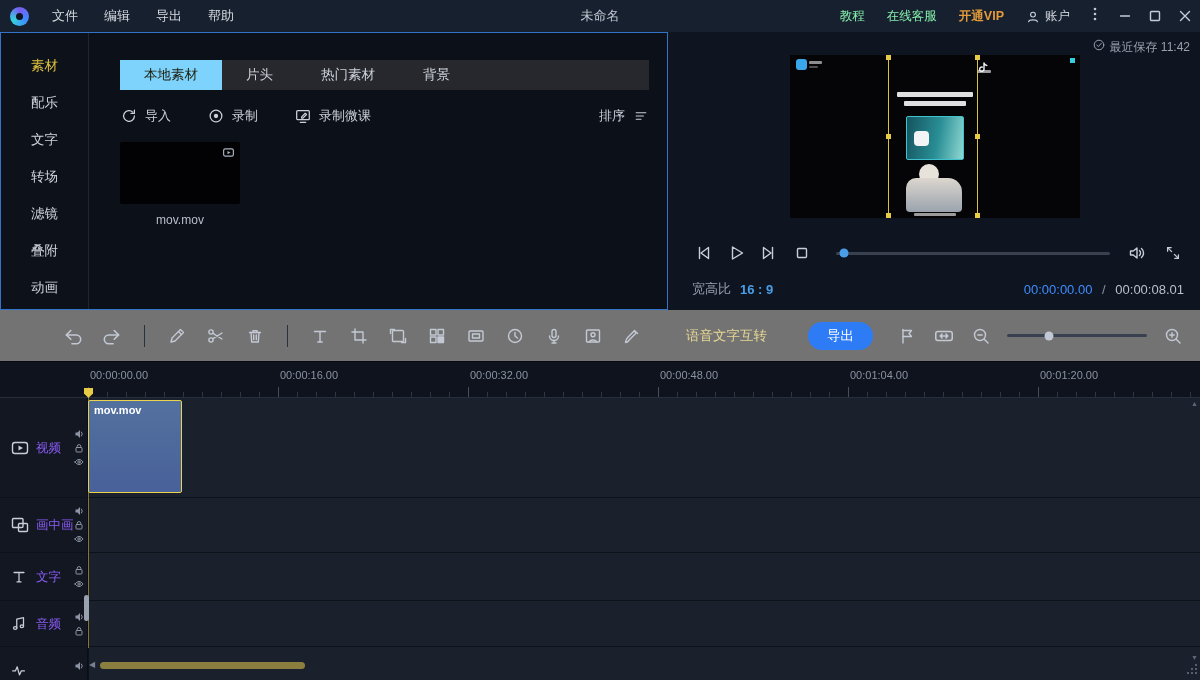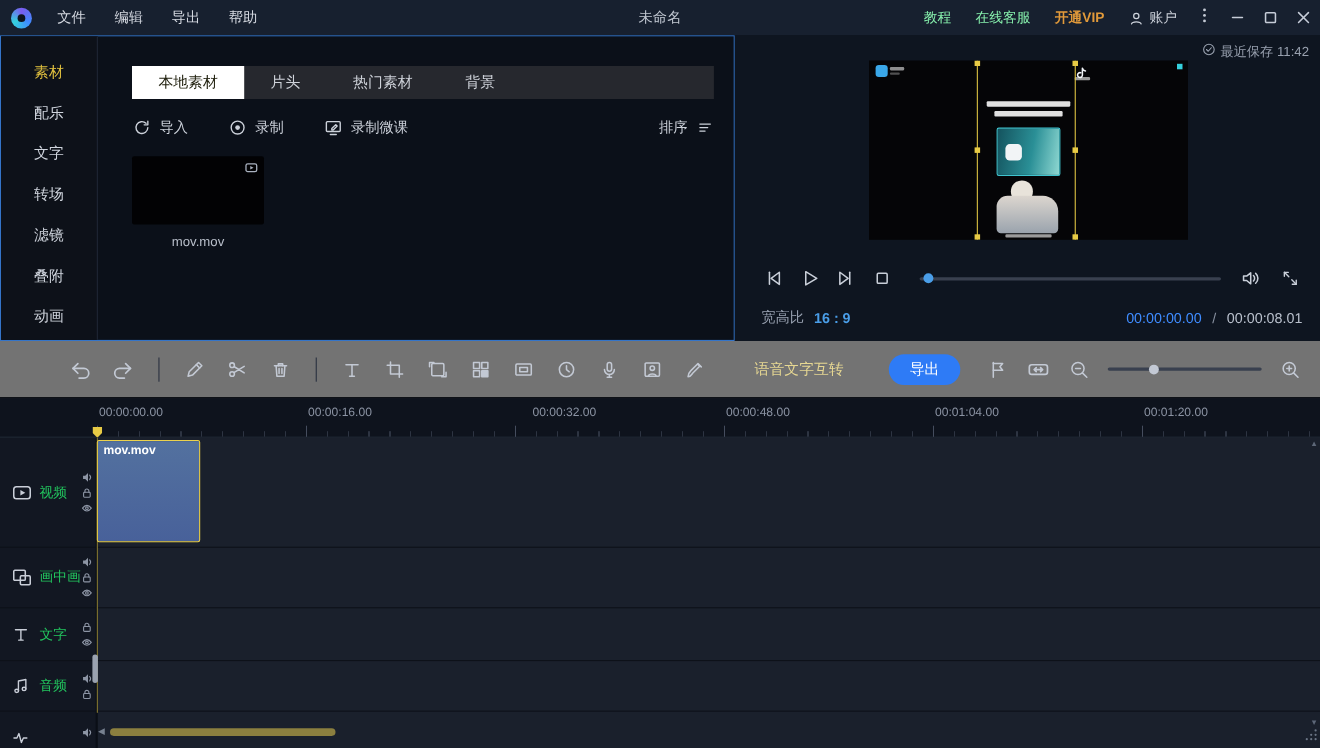--- a/index.html
+++ b/index.html
@@ -27,21 +27,21 @@
   
   .upper { display:flex; height:278px; }
   .left-panel { width:668px; border:1px solid #3474c8; display:flex; background:#0b1019; }
   .side-tabs { width:88px; background:#0d1119; border-right:1px solid #1e2635; padding-top:14px; flex:0 0 auto; }
   .side-tabs .stab { height:37px; line-height:37px; text-align:center; font-size:13.5px; color:#cfd4dd; cursor:default; }
   .side-tabs .stab.active { color:#e2c23f; }
   .media-content { flex:1; padding:27px 18px 0 31px; }
 
   .media-tabs { display:flex; height:30px; background:#26282e; }
   .mtab { padding:0 24px; line-height:30px; font-size:13.5px; color:#cfd3da; }
-  .mtab.active { background:#ffffff; color:#20200e; }
+  .mtab.active { background:#7dd3fc; color:#20200e; }
 
   .action-row { display:flex; align-items:center; gap:36px; margin-top:15px; height:22px; }
   .act { display:flex; align-items:center; gap:7px; font-size:13px; color:#ccd1da; }
   .act-sort { margin-left:auto; display:flex; align-items:center; gap:8px; font-size:13px; color:#ccd1da; }
 
   .filter-row { display:flex; gap:22px; margin-top:13px; font-size:12.5px; color:#b6bcc7; }
   .filter-row .flt.active { color:#4a9ee8; border-bottom:1px solid #4a9ee8; padding-bottom:3px; }
 
   .media-grid { margin-top:15px; display:flex; }
   .media-item { width:120px; }
@@ -104,21 +104,21 @@
     background-position:left bottom, left bottom;
     background-repeat:repeat-x; }
   .ph-head { position:absolute; left:84px; bottom:-1px; width:9px; height:10px; background:#e8cb45; clip-path:polygon(0 0,100% 0,100% 55%,50% 100%,0 55%); z-index:6; }
 
   
   .tracks { position:relative; height:282px; background:#0d1119; overflow:hidden; }
   .trow { position:absolute; left:0; right:0; }
   .trow .head { position:absolute; left:0; top:0; bottom:0; width:88px; background:#121722; border-right:1px solid #090d14; }
   .trow .lane { position:absolute; left:89px; right:0; top:0; bottom:0; background:#1a202c; }
   .head .ticon { position:absolute; left:10px; top:50%; transform:translateY(-50%); color:#c9ced8; }
-  .head .tlabel { position:absolute; left:36px; top:50%; transform:translateY(-50%); font-size:12.5px; color:#22c55e; white-space:nowrap; }
+  .head .tlabel { position:absolute; left:36px; top:50%; transform:translateY(-50%); font-size:12.5px; color:#8b5cf6; white-space:nowrap; }
   .head .minis { position:absolute; right:3px; top:50%; transform:translateY(-50%); display:flex; flex-direction:column; gap:4px; color:#8d95a5; }
   .clip { position:absolute; left:88px; top:2px; width:94px; height:93px; background:linear-gradient(#53719f,#48619a); border:1px solid #ecd24d; border-radius:2px; z-index:3; }
   .clip .cname { position:absolute; left:5px; top:3px; font-size:11px; font-weight:bold; color:#fff; }
   .playhead-line { position:absolute; left:88px; top:0; width:1px; height:250px; background:rgba(232,203,69,.55); z-index:4; }
 
   .h-scroll { position:absolute; left:88px; right:14px; top:263px; height:9px; z-index:7; }
   .h-scroll .arrow { position:absolute; left:1px; top:-1px; font-size:8px; color:#77818f; }
   .h-thumb { position:absolute; left:12px; top:1px; width:205px; height:7px; border-radius:4px; background:#8b7f3f; }
   .v-scroll { position:absolute; right:1px; top:0; bottom:14px; width:10px; z-index:7; }
   .v-scroll .up { position:absolute; top:2px; right:1px; font-size:7px; color:#5d6778; }
@@ -463,21 +463,21 @@
             <path d="M13.2 13.2L17 17"></path>
             <path d="M6.8 9h4.4M9 6.8v4.4"></path>
           </svg>
         </span>
     </div>
   </div>
 
   <div class="ruler">
     <span class="lab" style="left:90px">00:00:00.00</span>
     <span class="lab" style="left:280px">00:00:16.00</span>
-    <span class="lab" style="left:484px">00:00:32.00</span>
+    <span class="lab" style="left:470px">00:00:32.00</span>
     <span class="lab" style="left:660px">00:00:48.00</span>
     <span class="lab" style="left:850px">00:01:04.00</span>
     <span class="lab" style="left:1040px">00:01:20.00</span>
     <div class="ticks"></div>
     <div class="ph-head"></div>
   </div>
 
   <div class="tracks">
 
     <div class="trow" style="top:0;height:99px;">

